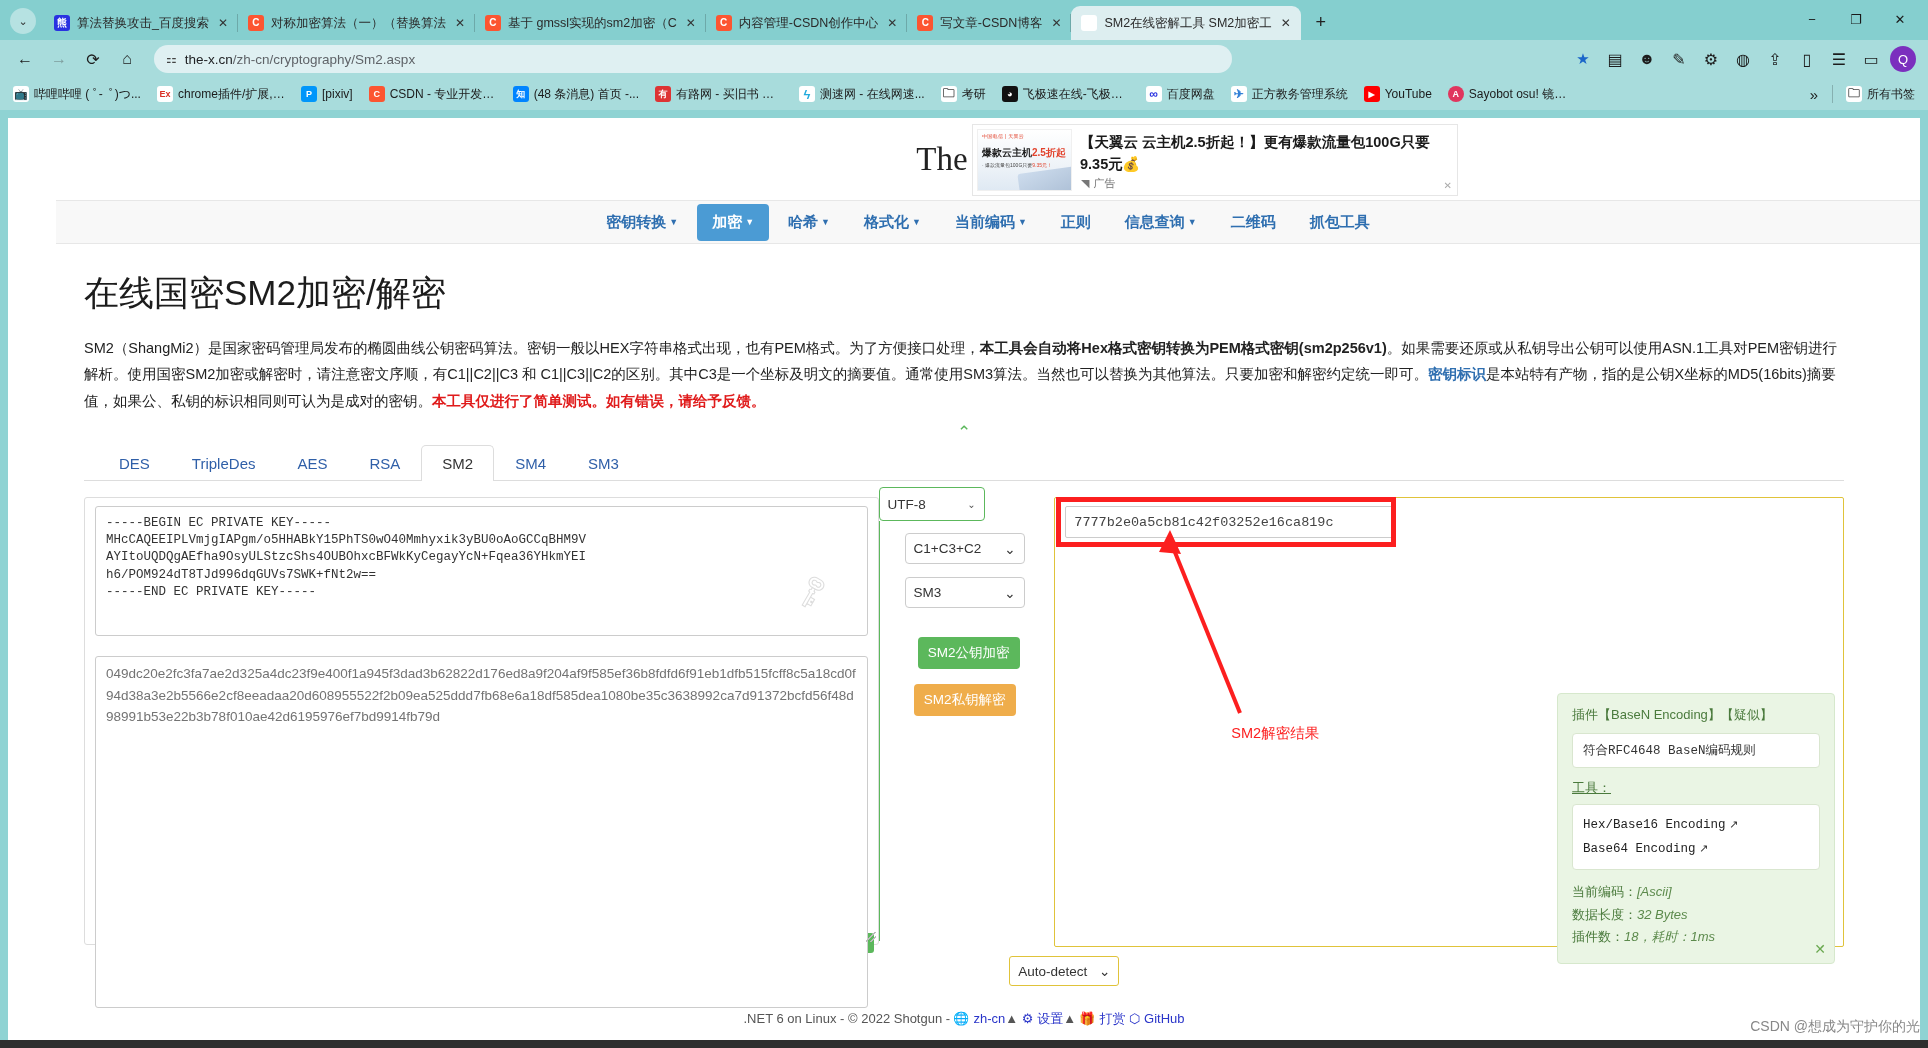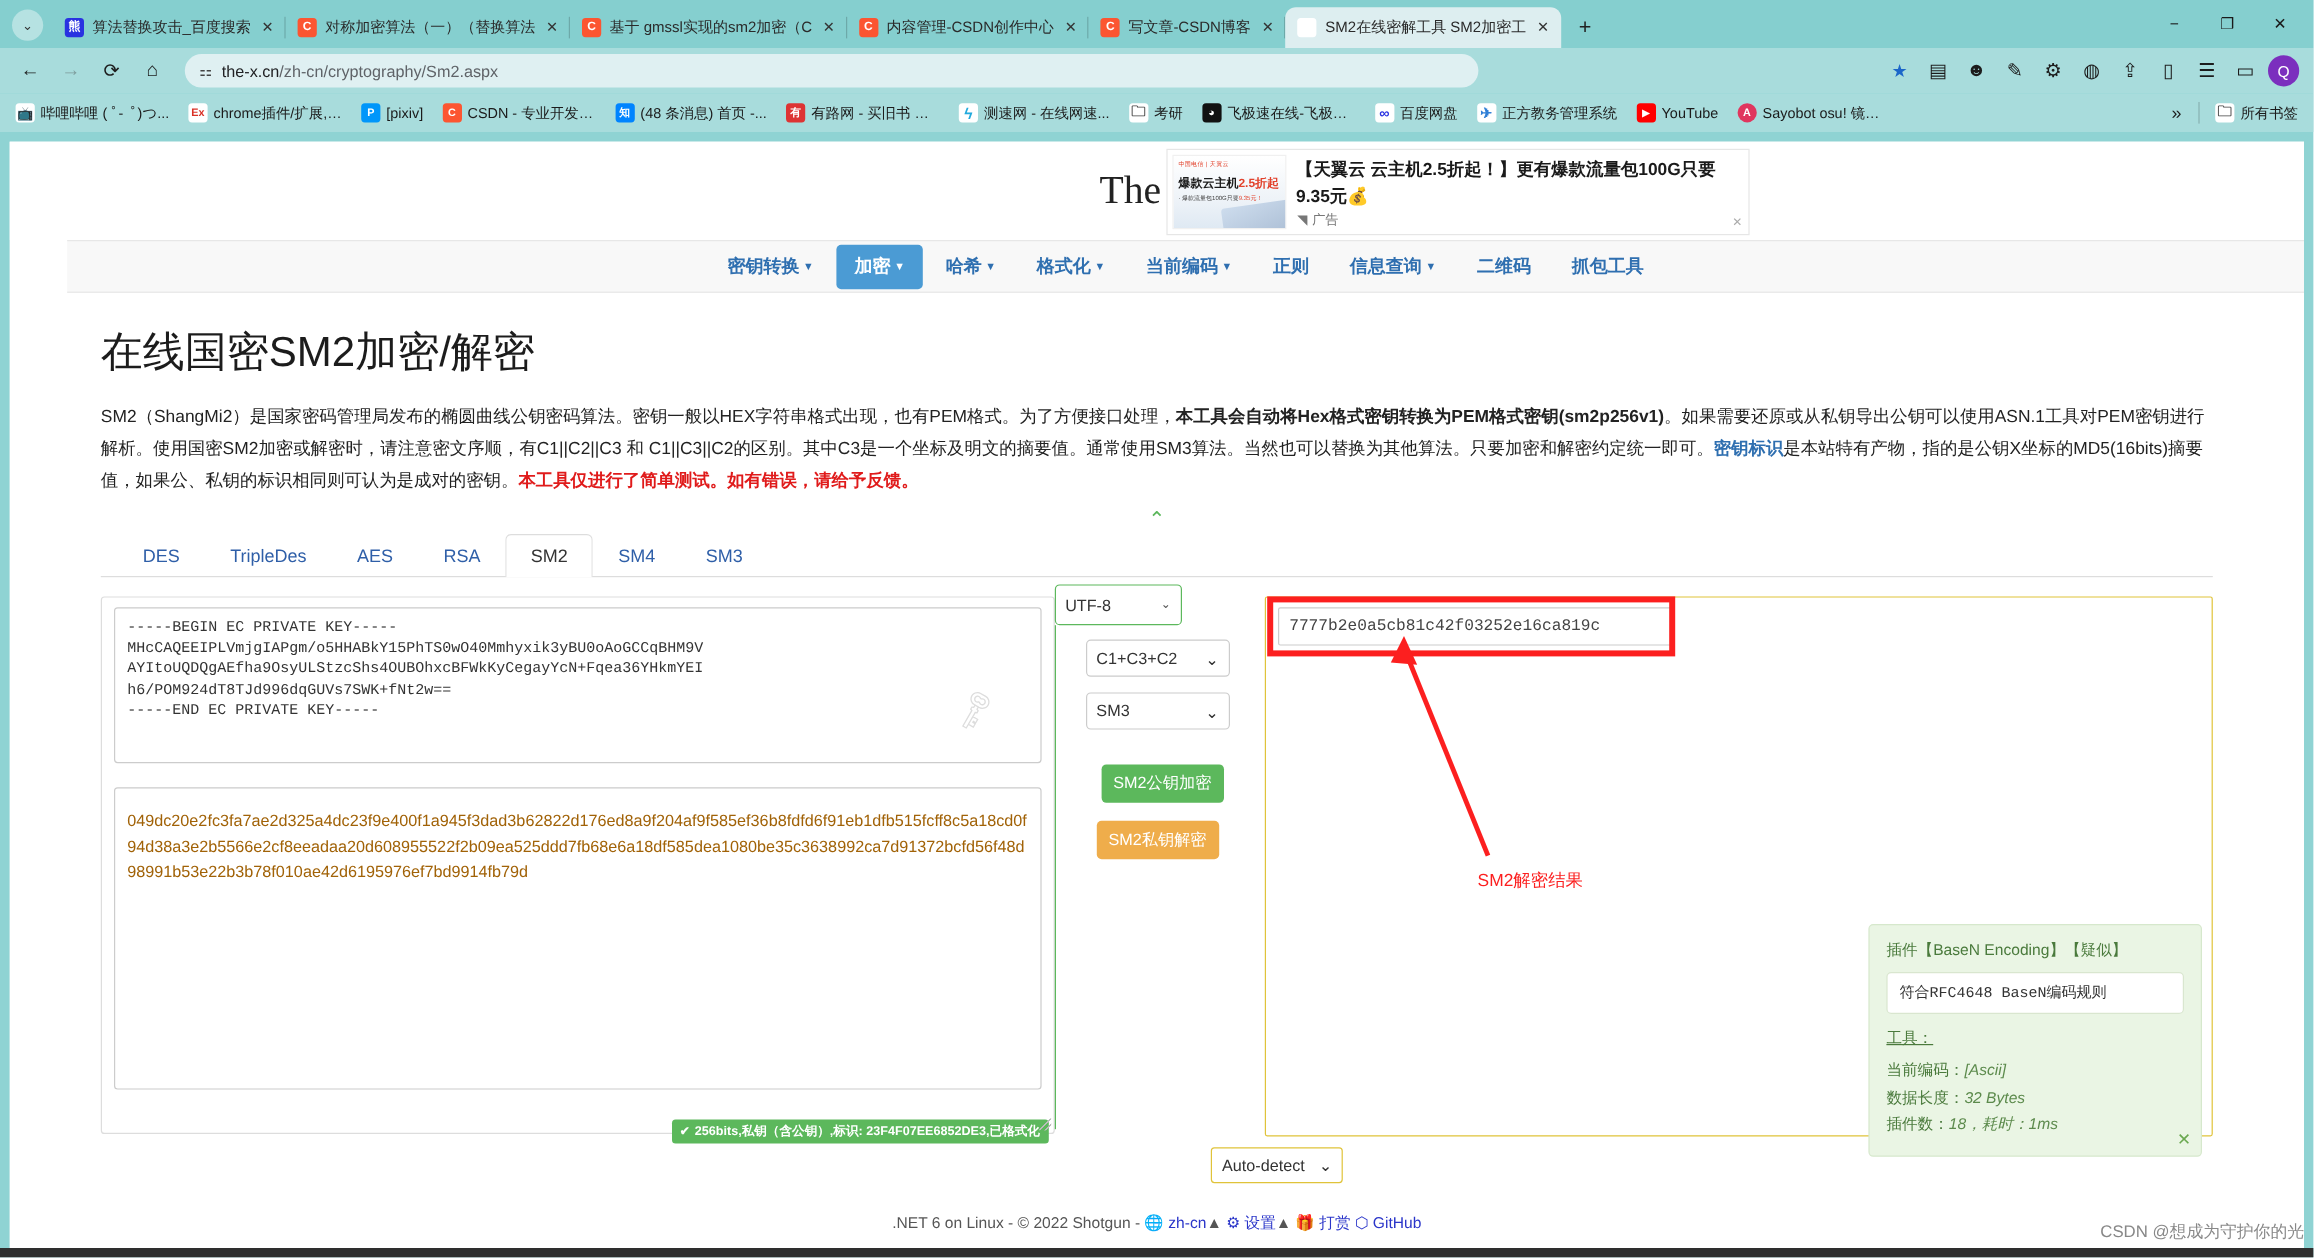--- a/index.html
+++ b/index.html
@@ -197,22 +197,22 @@
   }
   .badge-ok {
     position:absolute; right: 4px; bottom: -9px;
     background:#5cb85c; color:#fff; font-size: 10.5px; font-weight:bold;
     padding: 3px 7px; border-radius: 3px; display:flex; align-items:center; gap:4px;
     white-space:nowrap;
   }
   .badge-ok .chk { font-size:10px; }
   .cipher-area {
     margin-top: 20px; border:1px solid #ccc; border-radius:3px;
-    height: 252px; padding: 16px 10px; font-size: 13.5px; line-height:1.6;
-    color:#a16207; word-break: break-all; overflow:hidden; position:relative; background:#fff;
+    height: 352px; padding: 6px 10px; font-size: 13.5px; line-height:1.6;
+    color:#737373; word-break: break-all; overflow:hidden; position:relative; background:#fff;
   }
   .resize-grip {
     position:absolute; right:2px; bottom:2px; width:10px; height:10px;
     background:
       linear-gradient(135deg, transparent 0 45%, #bbb 45% 55%, transparent 55% 100%),
       linear-gradient(135deg, transparent 0 70%, #bbb 70% 80%, transparent 80% 100%);
   }
 
   .col-mid {
     width: 178px; position:relative; display:flex; flex-direction:column;
@@ -593,20 +593,30 @@
               <span>Auto-detect</span>
               <span class="cv">⌄</span>
             </div>
 
             <div class="plugin">
               <div class="plugin-title">插件【BaseN Encoding】【疑似】</div>
               <div class="plugin-box">
                 <span class="mono">符合RFC4648 BaseN编码规则</span>
               </div>
               <div class="plugin-sub">工具：</div>
+              <div class="plugin-box plugin-tools">
+                <div>
+                  <span class="tool">Hex/Base16 Encoding</span>
+                  <span class="extlink">↗</span>
+                </div>
+                <div>
+                  <span class="tool">Base64 Encoding</span>
+                  <span class="extlink">↗</span>
+                </div>
+              </div>
               <div class="plugin-meta">
                 <div><span>当前编码：</span><i>[Ascii]</i></div>
                 <div><span>数据长度：</span><i>32 Bytes</i></div>
                 <div><span>插件数：</span><i>18，耗时：1ms</i></div>
               </div>
               <div class="plugin-close">✕</div>
             </div>
           </div>
         </div>
 

